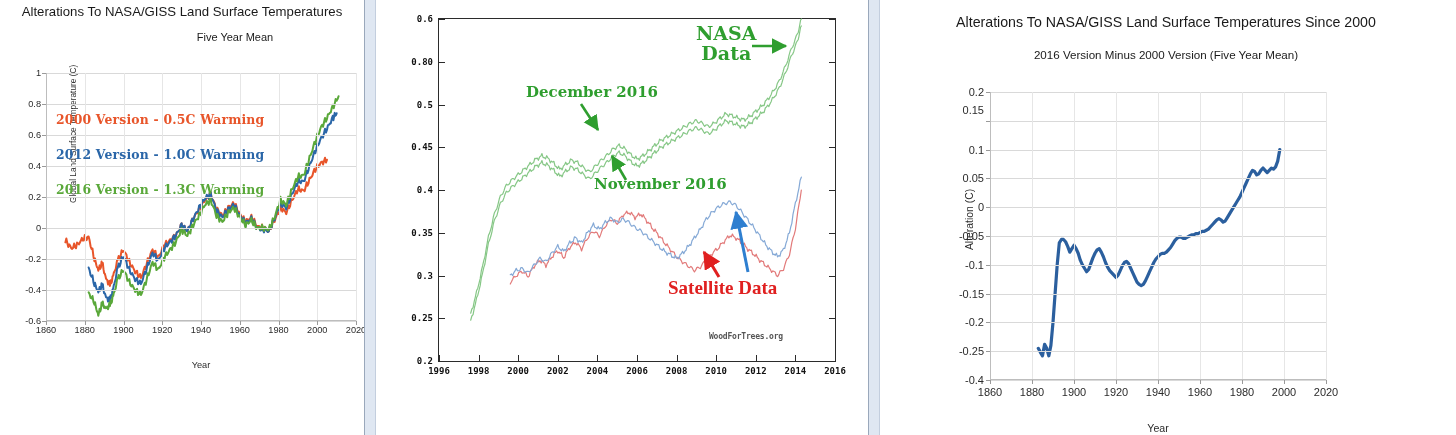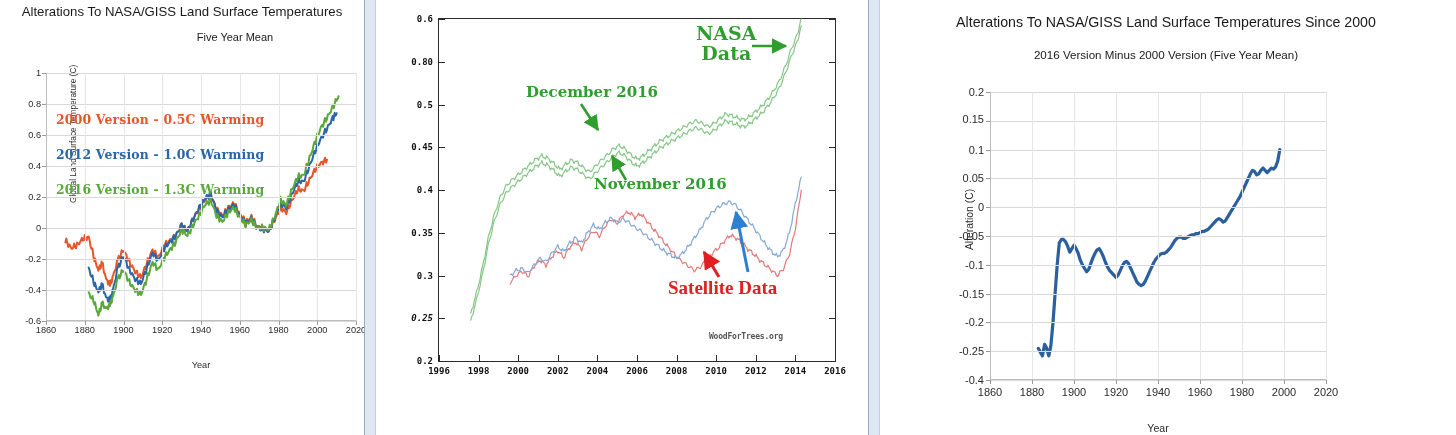--- a/index.html
+++ b/index.html
@@ -175,21 +175,21 @@
           <polyline points="71.28,265.02 72.47,262.82 73.66,260.25 74.84,257.28 76.03,258.00 77.22,257.48 78.41,257.25 79.60,253.57 80.78,252.88 81.97,252.28 83.16,254.23 84.35,253.77 85.54,254.16 86.72,253.07 87.91,256.79 89.10,258.10 90.29,257.12 91.48,251.74 92.66,250.39 93.85,248.18 95.04,249.34 96.23,246.17 97.42,244.73 98.60,241.10 99.79,242.99 100.98,241.71 102.17,244.07 103.36,241.47 104.54,243.51 105.73,244.18 106.92,248.61 108.11,244.67 109.30,242.88 110.48,238.66 111.67,240.19 112.86,238.28 114.05,238.41 115.24,233.55 116.42,233.43 117.61,231.94 118.80,234.07 119.99,233.22 121.18,234.40 122.36,233.44 123.55,237.94 124.74,239.25 125.93,238.26 127.12,232.77 128.30,231.61 129.49,229.58 130.68,230.51 131.87,227.53 133.06,225.97 134.24,223.04 135.43,224.79 136.62,224.09 137.81,226.02 139.00,224.40 140.18,226.25 141.37,228.17 142.56,231.98 143.75,228.27 144.94,224.97 146.12,221.46 147.31,221.48 148.50,220.12 149.69,218.66 150.88,214.92 152.06,213.47 153.25,213.33 154.44,213.71 155.63,213.84 156.82,213.13 158.00,213.61 159.19,216.24 160.38,218.77 161.57,215.88 162.76,212.15 163.94,209.39 165.13,209.28 166.32,208.25 167.51,206.62 168.70,202.83 169.88,201.65 171.07,201.25 172.26,202.01 173.45,201.31 174.64,201.15 175.82,200.71 177.01,204.17 178.20,205.39 179.39,203.97 180.58,199.25 181.76,198.38 182.95,197.08 184.14,198.03 185.33,195.35 186.52,194.36 187.70,192.10 188.89,194.72 190.08,194.05 191.27,195.77 192.46,193.35 193.64,195.70 194.83,196.77 196.02,200.78 197.21,197.53 198.40,196.70 199.58,194.03 200.77,196.79 201.96,195.64 203.15,197.88 204.34,195.61 205.52,198.55 206.71,199.83 207.90,204.27 209.09,203.08 210.28,204.56 211.46,204.12 212.65,209.17 213.84,210.19 215.03,212.35 216.22,210.14 217.40,213.06 218.59,214.48 219.78,218.74 220.97,217.65 222.16,218.97 223.34,218.79 224.53,223.63 225.72,224.86 226.91,226.69 228.10,224.80 229.28,227.46 230.47,229.24 231.66,233.08 232.85,232.16 234.04,232.91 235.22,233.07 236.41,237.30 237.60,238.79 238.79,239.72 239.98,238.02 241.16,239.87 242.35,241.88 243.54,244.77 244.73,243.86 245.92,243.53 247.10,243.84 248.29,246.96 249.48,248.51 250.67,248.58 251.86,247.38 253.04,248.47 254.23,250.99 255.42,252.98 256.61,251.16 257.80,248.63 258.98,248.14 260.17,249.06 261.36,249.71 262.55,246.82 263.74,244.10 264.92,242.34 266.11,243.34 267.30,242.38 268.49,240.50 269.68,236.64 270.86,236.19 272.05,235.79 273.24,236.34 274.43,233.11 275.62,231.39 276.80,229.42 277.99,231.38 279.18,230.12 280.37,228.76 281.56,224.36 282.74,224.53 283.93,223.61 285.12,224.62 286.31,220.68 287.50,219.28 288.68,216.75 289.87,218.99 291.06,217.09 292.25,217.96 293.44,215.09 294.62,217.55 295.81,218.20 297.00,221.34 298.19,219.30 299.38,220.40 300.56,219.93 301.75,224.60 302.94,224.69 304.13,226.35 305.32,224.07 306.50,227.38 307.69,228.65 308.88,232.46 310.07,230.35 311.26,231.48 312.44,231.10 313.63,235.73 314.82,235.85 316.01,237.35 317.20,235.24 318.38,238.45 319.57,239.91 320.76,243.45 321.95,241.54 323.14,242.44 324.32,242.41 325.51,246.73 326.70,247.12 327.89,248.06 329.08,246.19 330.26,248.88 331.45,250.60 332.64,253.48 333.83,251.98 335.02,252.43 336.20,252.96 337.39,256.77 338.58,257.64 339.77,255.59 340.96,251.92 342.14,251.71 343.33,251.63 344.52,251.45 345.71,246.60 346.90,242.52 348.08,239.82 349.27,239.05 350.46,236.58 351.65,230.07 352.84,223.34 354.02,218.75 355.21,215.60 356.40,210.90 357.59,201.91 358.78,192.40 359.96,185.65 361.15,179.41 362.34,171.00" fill="none" stroke="#e27a7a" stroke-width="1.2" stroke-linejoin="round" stroke-linecap="round"></polyline>
           <polyline points="31.68,294.23 32.87,290.01 34.06,288.69 35.24,282.34 36.43,277.56 37.62,271.44 38.81,269.18 40.00,264.27 41.18,259.66 42.37,251.51 43.56,246.99 44.75,241.57 45.94,238.00 47.12,230.40 48.31,223.39 49.50,216.17 50.69,213.89 51.88,210.03 53.06,205.28 54.25,198.25 55.44,193.69 56.63,191.49 57.82,189.82 59.00,185.36 60.19,180.27 61.38,176.33 62.57,175.82 63.76,174.98 64.94,171.89 66.13,167.94 67.32,165.16 68.51,165.90 69.70,165.71 70.88,164.11 72.07,160.56 73.26,159.60 74.45,159.63 75.64,160.62 76.82,158.00 78.01,155.92 79.20,153.74 80.39,155.33 81.58,154.63 82.76,153.77 83.95,149.79 85.14,149.66 86.33,149.13 87.52,150.65 88.70,147.42 89.89,145.89 91.08,143.25 92.27,145.37 93.46,144.14 94.64,143.69 95.83,139.27 97.02,139.64 98.21,139.06 99.40,141.28 100.58,137.96 101.77,137.13 102.96,134.57 104.15,138.56 105.34,138.54 106.52,139.83 107.71,136.73 108.90,138.91 110.09,139.89 111.28,143.91 112.46,142.12 113.65,143.13 114.84,142.26 116.03,147.01 117.22,147.60 118.40,149.52 119.59,147.15 120.78,150.02 121.97,149.05 123.16,150.87 124.34,147.11 125.53,145.91 126.72,143.24 127.91,145.75 129.10,144.48 130.28,144.03 131.47,139.92 132.66,140.48 133.85,141.41 135.04,144.36 136.22,142.46 137.41,142.43 138.60,141.78 139.79,145.74 140.98,146.77 142.16,147.67 143.35,145.95 144.54,147.94 145.73,149.77 146.92,152.45 148.10,151.42 149.29,151.16 150.48,151.52 151.67,152.67 152.86,152.04 154.04,150.03 155.23,146.76 156.42,145.94 157.61,146.39 158.80,146.30 159.98,143.84 161.17,140.88 162.36,139.93 163.55,140.58 164.74,140.75 165.92,138.18 167.11,135.79 168.30,134.52 169.49,135.66 170.68,134.84 171.86,133.01 173.05,129.40 174.24,129.18 175.43,129.53 176.62,130.63 177.80,127.72 178.99,126.33 180.18,124.84 181.37,128.49 182.56,128.90 183.74,129.48 184.93,127.21 186.12,129.49 187.31,131.19 188.50,134.65 189.68,133.06 190.87,134.07 192.06,134.05 193.25,138.34 194.44,138.43 195.62,139.55 196.81,137.09 198.00,139.97 199.19,139.45 200.38,141.29 201.56,137.48 202.75,136.91 203.94,134.83 205.13,137.46 206.32,135.42 207.50,134.78 208.69,130.33 209.88,131.51 211.07,130.56 212.26,132.07 213.44,127.84 214.63,126.97 215.82,124.62 217.01,127.22 218.20,125.18 219.38,124.42 220.57,120.11 221.76,121.21 222.95,120.78 224.14,122.38 225.32,118.67 226.51,117.93 227.70,116.25 228.89,118.91 230.08,117.47 231.26,116.67 232.45,113.10 233.64,114.22 234.83,114.19 236.02,115.31 237.20,112.00 238.39,110.84 239.58,109.70 240.77,111.86 241.96,110.88 243.14,109.50 244.33,106.52 245.52,107.13 246.71,107.69 247.90,108.15 249.08,105.41 250.27,103.67 251.46,103.23 252.65,104.91 253.84,104.69 255.02,102.79 256.21,100.69 257.40,100.86 258.59,103.29 259.78,104.20 260.96,103.31 262.15,102.11 263.34,103.62 264.53,105.80 265.72,107.41 266.90,105.98 268.09,105.80 269.28,106.55 270.47,108.45 271.66,107.44 272.84,105.98 274.03,102.97 275.22,103.98 276.41,103.82 277.60,104.27 278.78,100.50 279.97,99.24 281.16,97.76 282.35,100.05 283.54,98.25 284.72,97.12 285.91,93.47 287.10,94.87 288.29,95.59 289.48,97.81 290.66,94.93 291.85,95.51 293.04,95.04 294.23,99.08 295.42,98.23 296.60,98.77 297.79,96.22 298.98,99.33 300.17,99.77 301.36,102.17 302.54,99.05 303.73,99.86 304.92,99.29 306.11,102.26 307.30,100.03 308.48,99.44 309.67,95.67 310.86,97.68 312.05,96.73 313.24,97.69 314.42,93.21 315.61,92.63 316.80,90.84 317.99,93.34 319.18,90.85 320.36,89.72 321.55,85.85 322.74,87.35 323.93,86.30 325.12,86.58 326.30,82.02 327.49,80.83 328.68,79.10 329.87,80.53 331.06,77.68 332.24,75.44 333.43,71.36 334.62,71.78 335.81,70.50 337.00,69.54 338.18,64.79 339.37,62.44 340.56,60.61 341.75,60.27 342.94,56.74 344.12,52.69 345.31,48.07 346.50,46.73 347.69,44.68 348.88,41.66 350.06,36.16 351.25,31.84 352.44,29.36 353.63,28.34 354.82,25.41 356.00,20.66 357.19,16.77 358.38,14.80 359.17,13.76 359.96,10.33 360.76,5.84 361.55,1.23 362.34,0.00" fill="none" stroke="#86c786" stroke-width="1.2" stroke-linejoin="round" stroke-linecap="round"></polyline>
           <polyline points="31.68,301.23 32.87,297.01 34.06,295.69 35.24,289.34 36.43,284.56 37.62,278.44 38.81,276.18 40.00,271.27 41.18,266.66 42.37,258.51 43.56,253.99 44.75,248.57 45.94,245.00 47.12,237.40 48.31,230.39 49.50,223.17 50.69,220.89 51.88,217.03 53.06,212.28 54.25,205.25 55.44,200.69 56.63,198.49 57.82,196.82 59.00,192.36 60.19,187.27 61.38,183.33 62.57,182.82 63.76,181.98 64.94,178.89 66.13,174.94 67.32,172.16 68.51,172.90 69.70,172.71 70.88,171.11 72.07,167.56 73.26,166.60 74.45,166.63 75.64,167.62 76.82,165.00 78.01,162.92 79.20,160.74 80.39,162.33 81.58,161.63 82.76,160.77 83.95,156.79 85.14,156.66 86.33,156.13 87.52,157.65 88.70,154.42 89.89,152.89 91.08,150.25 92.27,152.37 93.46,151.14 94.64,150.69 95.83,146.27 97.02,146.64 98.21,146.06 99.40,148.28 100.58,144.96 101.77,144.13 102.96,141.57 104.15,145.56 105.34,145.54 106.52,146.83 107.71,143.73 108.90,145.91 110.09,146.89 111.28,150.91 112.46,149.12 113.65,150.13 114.84,149.26 116.03,154.01 117.22,154.60 118.40,156.52 119.59,154.15 120.78,157.02 121.97,156.05 123.16,157.87 124.34,154.11 125.53,152.91 126.72,150.24 127.91,152.75 129.10,151.48 130.28,151.03 131.47,146.92 132.66,147.48 133.85,148.41 135.04,151.36 136.22,149.46 137.41,149.43 138.60,148.78 139.79,152.74 140.98,153.77 142.16,154.67 143.35,152.95 144.54,154.94 145.73,156.77 146.92,159.45 148.10,158.42 149.29,158.16 150.48,158.52 151.67,159.67 152.86,159.04 154.04,157.03 155.23,153.76 156.42,152.94 157.61,153.39 158.80,153.30 159.98,150.84 161.17,147.88 162.36,146.93 163.55,147.58 164.74,147.75 165.92,145.18 167.11,142.79 168.30,141.52 169.49,142.66 170.68,141.84 171.86,140.01 173.05,136.40 174.24,136.18 175.43,136.53 176.62,137.63 177.80,134.72 178.99,133.33 180.18,131.84 181.37,135.49 182.56,135.90 183.74,136.48 184.93,134.21 186.12,136.49 187.31,138.19 188.50,141.65 189.68,140.06 190.87,141.07 192.06,141.05 193.25,145.34 194.44,145.43 195.62,146.55 196.81,144.09 198.00,146.97 199.19,146.45 200.38,148.29 201.56,144.48 202.75,143.91 203.94,141.83 205.13,144.46 206.32,142.42 207.50,141.78 208.69,137.33 209.88,138.51 211.07,137.56 212.26,139.07 213.44,134.84 214.63,133.97 215.82,131.62 217.01,134.22 218.20,132.18 219.38,131.42 220.57,127.11 221.76,128.21 222.95,127.78 224.14,129.38 225.32,125.67 226.51,124.93 227.70,123.25 228.89,125.91 230.08,124.47 231.26,123.67 232.45,120.10 233.64,121.22 234.83,121.19 236.02,122.31 237.20,119.00 238.39,117.84 239.58,116.70 240.77,118.86 241.96,117.88 243.14,116.50 244.33,113.52 245.52,114.13 246.71,114.69 247.90,115.15 249.08,112.41 250.27,110.67 251.46,110.23 252.65,111.91 253.84,111.69 255.02,109.79 256.21,107.69 257.40,107.86 258.59,110.29 259.78,111.20 260.96,110.31 262.15,109.11 263.34,110.62 264.53,112.80 265.72,114.41 266.90,112.98 268.09,112.80 269.28,113.55 270.47,115.45 271.66,114.44 272.84,112.98 274.03,109.97 275.22,110.98 276.41,110.82 277.60,111.27 278.78,107.50 279.97,106.24 281.16,104.76 282.35,107.05 283.54,105.25 284.72,104.12 285.91,100.47 287.10,101.87 288.29,102.59 289.48,104.81 290.66,101.93 291.85,102.51 293.04,102.04 294.23,106.08 295.42,105.23 296.60,105.77 297.79,103.22 298.98,106.33 300.17,106.77 301.36,109.17 302.54,106.05 303.73,106.86 304.92,106.29 306.11,109.26 307.30,107.03 308.48,106.44 309.67,102.67 310.86,104.68 312.05,103.73 313.24,104.69 314.42,100.21 315.61,99.63 316.80,97.84 317.99,100.34 319.18,97.85 320.36,96.72 321.55,92.85 322.74,94.35 323.93,93.30 325.12,93.58 326.30,89.02 327.49,87.83 328.68,86.10 329.87,87.53 331.06,84.68 332.24,82.44 333.43,78.36 334.62,78.78 335.81,77.50 337.00,76.54 338.18,71.79 339.37,69.44 340.56,67.61 341.75,67.27 342.94,63.74 344.12,59.69 345.31,55.07 346.50,53.73 347.69,51.68 348.88,48.66 350.06,43.16 351.25,38.84 352.44,36.36 353.63,35.34 354.82,32.41 356.00,27.66 357.19,23.77 358.38,21.80 359.17,20.76 359.96,17.33 360.76,12.84 361.55,8.23 362.34,7.00" fill="none" stroke="#86c786" stroke-width="1.2" stroke-linejoin="round" stroke-linecap="round"></polyline>
           <polyline points="71.28,255.67 72.47,254.91 73.66,256.61 74.84,253.70 76.03,251.94 77.22,249.35 78.41,251.64 79.60,251.76 80.78,251.64 81.97,248.55 83.16,248.57 84.35,250.29 85.54,253.25 86.72,252.75 87.91,252.28 89.10,252.24 90.29,252.75 91.48,252.26 92.66,250.24 93.85,246.61 95.04,244.84 96.23,245.04 97.42,245.06 98.60,242.96 99.79,239.59 100.98,238.07 102.17,240.14 103.36,242.53 104.54,241.98 105.73,241.27 106.92,241.10 108.11,241.67 109.30,240.63 110.48,238.80 111.67,234.43 112.86,233.29 114.05,232.69 115.24,233.62 116.42,230.34 117.61,228.20 118.80,225.44 119.99,229.36 121.18,230.43 122.36,231.85 123.55,229.68 124.74,231.87 125.93,230.44 127.12,231.48 128.30,227.32 129.49,225.31 130.68,221.83 131.87,224.14 133.06,222.72 134.24,222.40 135.43,217.84 136.62,218.38 137.81,219.41 139.00,223.41 140.18,221.68 141.37,222.65 142.56,221.76 143.75,223.25 144.94,220.60 146.12,219.33 147.31,213.66 148.50,213.31 149.69,211.74 150.88,213.16 152.06,208.81 153.25,207.21 154.44,203.87 155.63,208.21 156.82,208.52 158.00,209.98 159.19,207.39 160.38,209.82 161.57,208.66 162.76,209.96 163.94,205.98 165.13,204.29 166.32,201.49 167.51,203.82 168.70,202.72 169.88,202.04 171.07,198.15 172.26,198.52 173.45,200.04 174.64,203.05 175.82,201.73 177.01,201.78 178.20,201.79 179.39,203.77 180.58,203.34 181.76,202.21 182.95,199.10 184.14,199.11 185.33,201.08 186.52,203.25 187.70,202.34 188.89,201.60 190.08,202.15 191.27,205.20 192.46,207.09 193.64,206.95 194.83,206.25 196.02,207.35 197.21,210.02 198.40,211.46 199.58,211.18 200.77,209.78 201.96,211.07 203.15,213.46 204.34,215.98 205.52,215.11 206.71,215.11 207.90,215.61 209.09,219.29 210.28,220.36 211.46,221.02 212.65,219.36 213.84,221.68 215.03,223.46 216.22,226.53 217.40,225.03 218.59,225.63 219.78,225.63 220.97,229.87 222.16,230.35 223.34,231.48 224.53,229.35 225.72,232.21 226.91,233.21 228.10,236.31 229.28,234.01 230.47,234.68 231.66,234.04 232.85,238.29 234.04,238.05 235.22,239.09 236.41,236.38 237.60,239.21 238.79,238.28 239.98,239.81 241.16,235.58 242.35,234.73 243.54,232.31 244.73,234.62 245.92,232.20 247.10,231.19 248.29,226.44 249.48,227.27 250.67,225.69 251.86,226.42 253.04,221.56 254.23,219.94 255.42,217.04 256.61,218.84 257.80,216.21 258.98,214.61 260.17,209.78 261.36,210.07 262.55,208.44 263.74,208.46 264.92,203.55 266.11,201.27 267.30,198.47 268.49,200.22 269.68,198.29 270.86,196.54 272.05,192.56 273.24,192.77 274.43,192.67 275.62,193.14 276.80,189.75 277.99,187.98 279.18,186.83 280.37,188.68 281.56,187.97 282.74,186.27 283.93,183.62 285.12,183.95 286.31,185.17 287.50,185.61 288.68,183.53 289.87,181.81 291.06,182.08 292.25,184.62 293.44,185.90 294.62,184.84 295.81,184.29 297.00,185.36 298.19,188.97 299.38,190.38 300.56,190.65 301.75,190.01 302.94,192.72 304.13,195.44 305.32,198.18 306.50,197.29 307.69,198.28 308.88,199.62 310.07,204.04 311.26,204.93 312.44,205.95 313.63,204.92 314.82,208.44 316.01,210.76 317.20,214.17 318.38,212.87 319.57,214.60 320.76,215.66 321.95,220.73 323.14,221.26 324.32,222.88 325.51,221.63 326.70,225.79 327.89,227.37 329.08,230.73 330.26,228.73 331.45,230.48 332.64,230.96 333.83,235.60 335.02,235.14 336.20,236.26 337.39,234.18 338.58,237.89 339.77,236.58 340.96,237.26 342.14,232.40 343.33,231.52 344.52,229.28 345.71,229.49 346.90,224.53 348.08,221.14 349.27,214.72 350.46,213.94 351.65,208.29 352.84,204.33 354.02,195.15 355.21,189.69 356.40,183.28 357.59,181.34 358.78,174.71 359.96,169.12 361.15,161.19 362.34,158.18" fill="none" stroke="#85a9d6" stroke-width="1.2" stroke-linejoin="round" stroke-linecap="round"></polyline>
         </svg>
         <div class="p2-tk-y" style="top: 342px;"></div>
         <div class="p2-tk-y" style="top: 342px; left: auto; right: 0px;"></div>
         <div class="p2-ytick" style="top: 342px;">0.2</div>
         <div class="p2-tk-y" style="top: 299.25px;"></div>
         <div class="p2-tk-y" style="top: 299.25px; left: auto; right: 0px;"></div>
-        <div class="p2-ytick" style="top: 299.25px; font-style: italic;">0.25</div>
+        <div class="p2-ytick" style="top: 299.25px;">0.25</div>
         <div class="p2-tk-y" style="top: 256.5px;"></div>
         <div class="p2-tk-y" style="top: 256.5px; left: auto; right: 0px;"></div>
         <div class="p2-ytick" style="top: 256.5px;">0.3</div>
         <div class="p2-tk-y" style="top: 213.75px;"></div>
         <div class="p2-tk-y" style="top: 213.75px; left: auto; right: 0px;"></div>
         <div class="p2-ytick" style="top: 213.75px;">0.35</div>
         <div class="p2-tk-y" style="top: 171px;"></div>
         <div class="p2-tk-y" style="top: 171px; left: auto; right: 0px;"></div>
         <div class="p2-ytick" style="top: 171px;">0.4</div>
         <div class="p2-tk-y" style="top: 128.25px;"></div>
@@ -296,21 +296,21 @@
         <div class="tickmark-y" style="top: 115.2px;"></div>
         <div class="p3-ytick" style="top: 115.2px;">0</div>
         <div class="grid-h" style="top: 86.4px;"></div>
         <div class="tickmark-y" style="top: 86.4px;"></div>
         <div class="p3-ytick" style="top: 86.4px;">0.05</div>
         <div class="grid-h" style="top: 57.6px;"></div>
         <div class="tickmark-y" style="top: 57.6px;"></div>
         <div class="p3-ytick" style="top: 57.6px;">0.1</div>
         <div class="grid-h" style="top: 28.8px;"></div>
         <div class="tickmark-y" style="top: 28.8px;"></div>
-        <div class="p3-ytick" style="top: 27px;">0.15</div>
+        <div class="p3-ytick" style="top: 18px;">0.15</div>
         <div class="grid-h" style="top: 0px;"></div>
         <div class="tickmark-y" style="top: 0px;"></div>
         <div class="p3-ytick" style="top: 0px;">0.2</div>
         <div class="tickmark-x" style="left: 0px;"></div>
         <div class="p3-xtick" style="left: 0px;">1860</div>
         <div class="grid-v" style="left: 42px;"></div>
         <div class="tickmark-x" style="left: 42px;"></div>
         <div class="p3-xtick" style="left: 42px;">1880</div>
         <div class="grid-v" style="left: 84px;"></div>
         <div class="tickmark-x" style="left: 84px;"></div>

